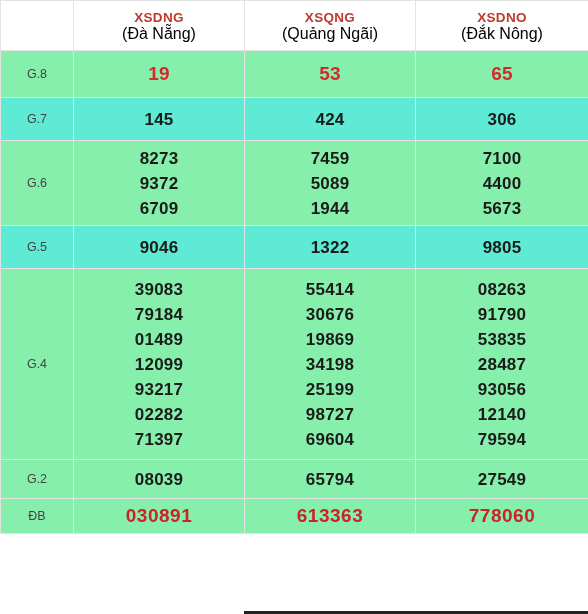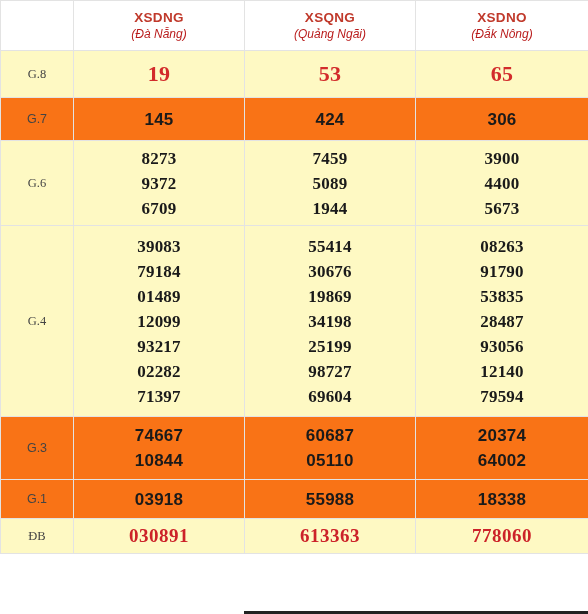--- a/index.html
+++ b/index.html
@@ -42,31 +42,30 @@
   .prov-code {
     display: block;
     color: #c0392b;
     font-weight: bold;
     font-size: 13.5px;
     letter-spacing: 0.3px;
     line-height: 17px;
   }
   .prov-name {
     display: block;
-    color: #b91c1c;
-    font-size: 12px;
+    color: #000000;
+    font-size: 16px;
     font-weight: normal;
     line-height: 16px;
-    font-style: italic;
   }
   .head-row th.blank-head { background: #ffffff; }
 
   
-  tr.stripe > td { background: #fef9c3; font-family: Liberation Serif, serif; }
-  tr.plain  > td { background: #f97316; }
+  tr.stripe > td { background: #86efac; }
+  tr.plain  > td { background: #5eead4; }
 
   
   .prize-label {
     color: #444444;
     font-size: 12.5px;
     font-weight: normal;
   }
 
   
   .nums {
@@ -74,21 +73,21 @@
     font-weight: bold;
     font-size: 17px;
     line-height: 25px;
     letter-spacing: 0.2px;
   }
   .nums span { display: block; }
 
   
   .g8 .nums {
     color: #d22b2b;
-    font-size: 22px;
+    font-size: 19px;
     line-height: 34px;
   }
   
   .db .nums {
     color: #cc2229;
     font-size: 19px;
     line-height: 26px;
     letter-spacing: 0.5px;
   }
 
@@ -179,26 +178,38 @@
             <span>8273</span>
             <span>9372</span>
             <span>6709</span>
           </td>
         <td class="nums">
             <span>7459</span>
             <span>5089</span>
             <span>1944</span>
           </td>
         <td class="nums">
-            <span>3900</span>
+            <span>7100</span>
             <span>4400</span>
             <span>5673</span>
           </td>
       </tr>
 
+      <tr class="plain r-g5">
+        <td class="prize-label">G.5</td>
+        <td class="nums">
+            <span>9046</span>
+          </td>
+        <td class="nums">
+            <span>1322</span>
+          </td>
+        <td class="nums">
+            <span>9805</span>
+          </td>
+      </tr>
 
       <tr class="stripe r-g4">
         <td class="prize-label">G.4</td>
         <td class="nums">
             <span>39083</span>
             <span>79184</span>
             <span>01489</span>
             <span>12099</span>
             <span>93217</span>
             <span>02282</span>
@@ -217,49 +228,34 @@
             <span>08263</span>
             <span>91790</span>
             <span>53835</span>
             <span>28487</span>
             <span>93056</span>
             <span>12140</span>
             <span>79594</span>
           </td>
       </tr>
 
-      <tr class="plain r-g3">
-        <td class="prize-label">G.3</td>
-        <td class="nums">
-            <span>74667</span>
-            <span>10844</span>
-          </td>
-        <td class="nums">
-            <span>60687</span>
-            <span>05110</span>
-          </td>
-        <td class="nums">
-            <span>20374</span>
-            <span>64002</span>
-          </td>
-      </tr>
-
-
-      <tr class="plain r-g1">
-        <td class="prize-label">G.1</td>
-        <td class="nums">
-            <span>03918</span>
-          </td>
-        <td class="nums">
-            <span>55988</span>
-          </td>
-        <td class="nums">
-            <span>18338</span>
-          </td>
-      </tr>
+
+      <tr class="stripe r-g2">
+        <td class="prize-label">G.2</td>
+        <td class="nums">
+            <span>08039</span>
+          </td>
+        <td class="nums">
+            <span>65794</span>
+          </td>
+        <td class="nums">
+            <span>27549</span>
+          </td>
+      </tr>
+
 
       <tr class="stripe r-db db">
         <td class="prize-label">ĐB</td>
         <td class="nums">
             <span>030891</span>
           </td>
         <td class="nums">
             <span>613363</span>
           </td>
         <td class="nums">

